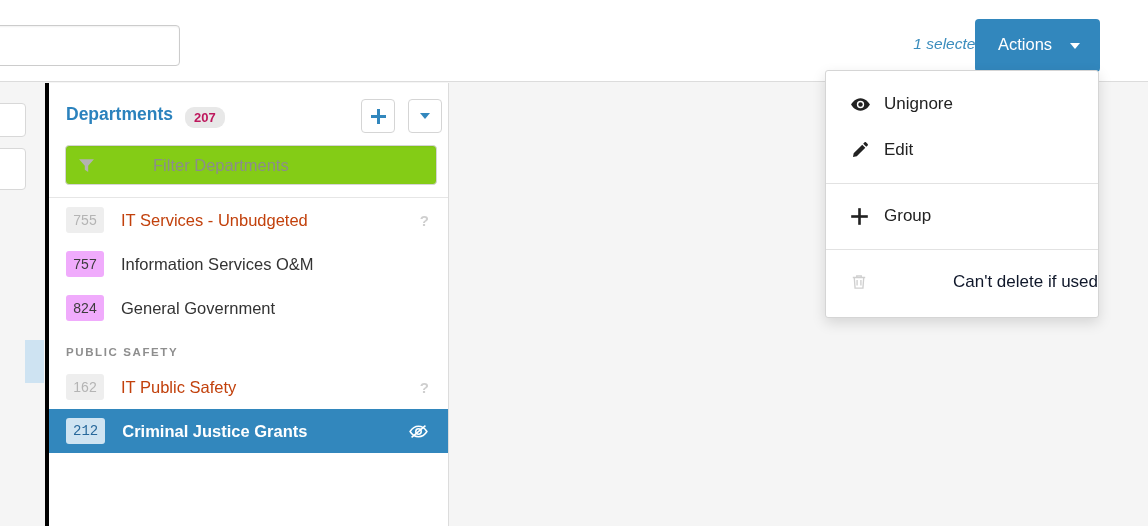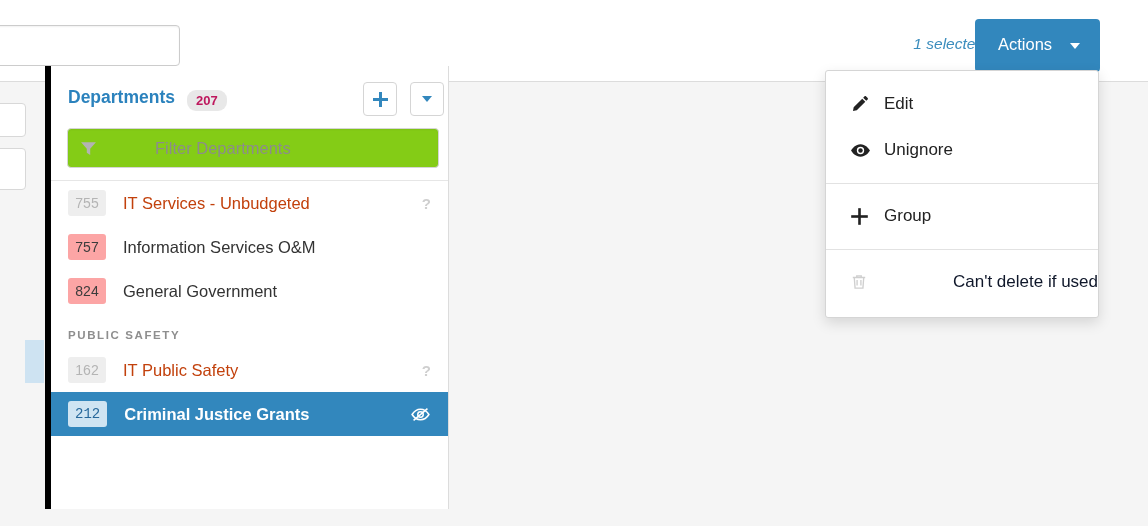--- a/index.html
+++ b/index.html
@@ -127,24 +127,24 @@
   .rail-highlight {
     position: absolute;
     left: 25px; top: 340px;
     width: 19px; height: 43px;
     background: #cee3f2;
   }
 
   
   .panel {
     position: absolute;
-    left: 45px; top: 66px;
+    left: 45px; top: 83px;
     width: 404px; height: 443px;
     background: #fff;
-    border-left: 6px solid #000000;
+    border-left: 4px solid #000000;
     border-right: 1px solid #dcdcdc;
     box-sizing: border-box;
     overflow: hidden;
   }
   .panel-head {
     position: relative;
     height: 60px;
   }
   .panel-title {
     position: absolute;
@@ -247,21 +247,21 @@
     height: 44px;
     display: flex;
     align-items: center;
     cursor: pointer;
   }
   .row .badge {
     margin-left: 17px;
     flex: none;
     min-width: 38px;
     text-align: center;
-    background: #fca5a5;
+    background: #f0abfc;
     color: #3c3c3c;
     font-size: 14px;
     padding: 5px 7px;
     border-radius: 3px;
     box-sizing: border-box;
   }
   .row .name {
     margin-left: 17px;
     font-size: 16.5px;
     color: #333;
@@ -302,35 +302,35 @@
 </div>
 
 <div class="rail-box b1"></div>
 <div class="rail-box b2"></div>
 <div class="rail-highlight"></div>
 
 <div class="menu">
 
   <div class="menu-item">
     <span class="mi-icon">
-      <svg width="19" height="19" viewBox="0 0 16 16" fill="currentColor">
-        <path d="M12.3 1.1c.3-.3.8-.3 1.1 0l1.5 1.5c.3.3.3.8 0 1.1l-1.2 1.2-2.6-2.6 1.2-1.2zM10.3 3.1l2.6 2.6-7.2 7.2-3.2.6.6-3.2 7.2-7.2z"></path>
-      </svg>
-    </span>
-    <span class="mi-label">Edit</span>
-  </div>
-
-  <div class="menu-item">
-    <span class="mi-icon">
       <svg width="21" height="21" viewBox="0 0 20 20" fill="currentColor">
         <path d="M10 4C5.5 4 2 8 1 10c1 2 4.5 6 9 6s8-4 9-6c-1-2-4.5-6-9-6zm0 9.5A3.5 3.5 0 1 1 10 6.5a3.5 3.5 0 0 1 0 7z"></path>
         <circle cx="10" cy="10" r="2.1"></circle>
       </svg>
     </span>
     <span class="mi-label">Unignore</span>
+  </div>
+
+  <div class="menu-item">
+    <span class="mi-icon">
+      <svg width="19" height="19" viewBox="0 0 16 16" fill="currentColor">
+        <path d="M12.3 1.1c.3-.3.8-.3 1.1 0l1.5 1.5c.3.3.3.8 0 1.1l-1.2 1.2-2.6-2.6 1.2-1.2zM10.3 3.1l2.6 2.6-7.2 7.2-3.2.6.6-3.2 7.2-7.2z"></path>
+      </svg>
+    </span>
+    <span class="mi-label">Edit</span>
   </div>
 
   <div class="menu-sep"></div>
 
   <div class="menu-item">
     <span class="mi-icon">
       <svg width="19" height="19" viewBox="0 0 16 16" fill="currentColor">
         <rect x="6.9" y="1" width="2.2" height="14"></rect>
         <rect x="1" y="6.9" width="14" height="2.2"></rect>
       </svg>

